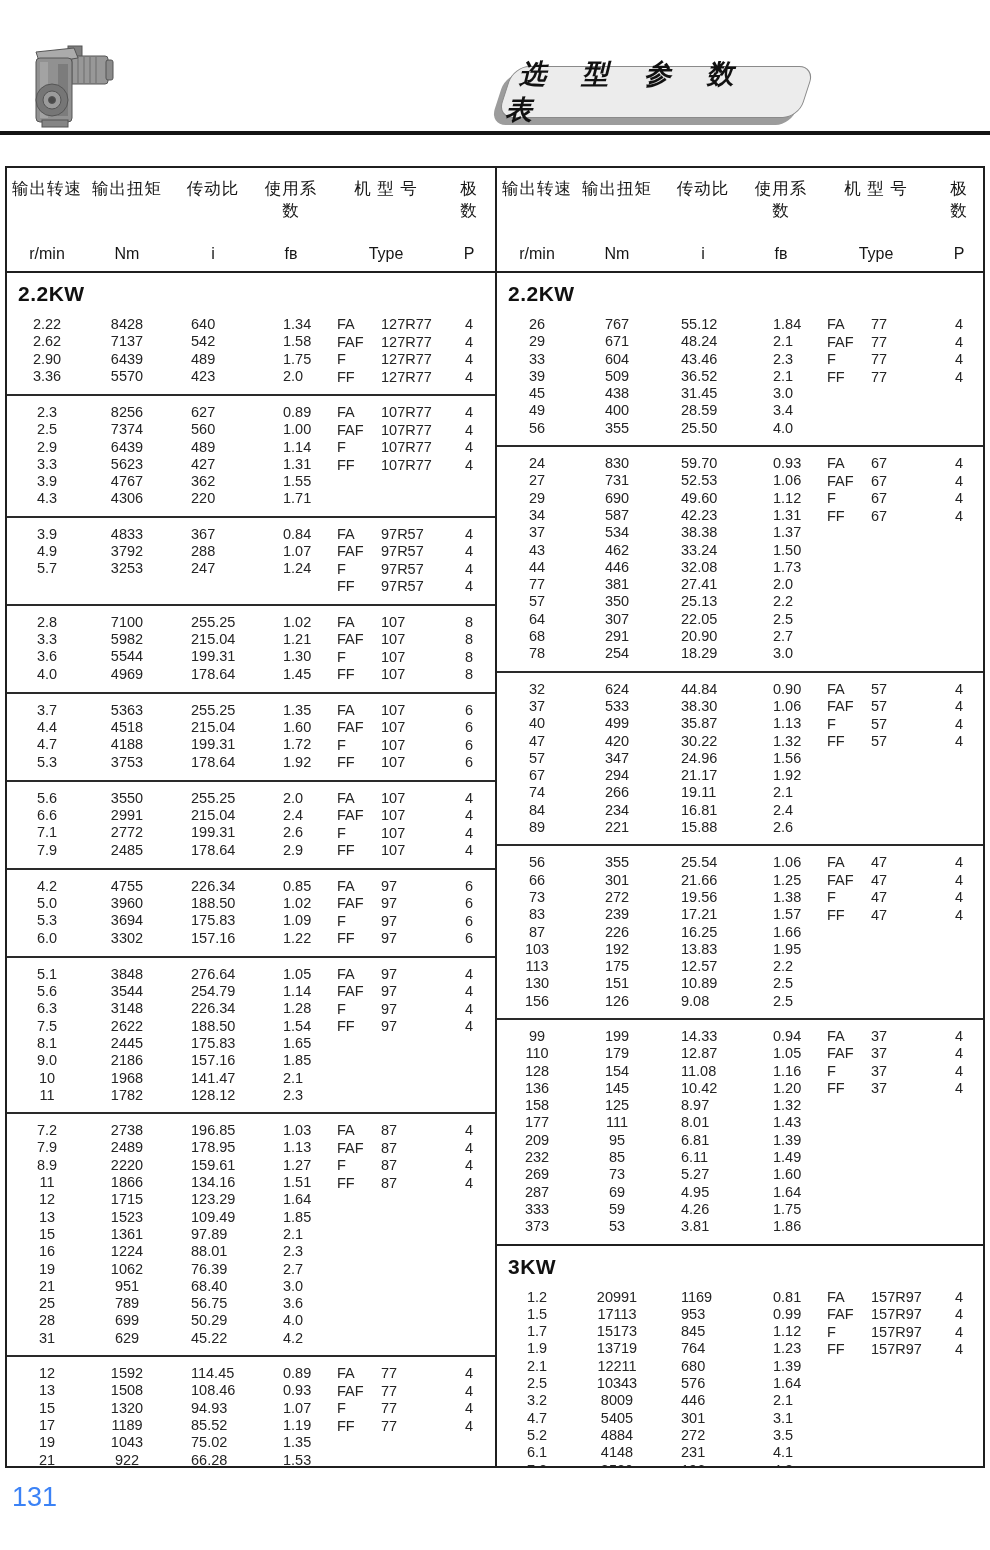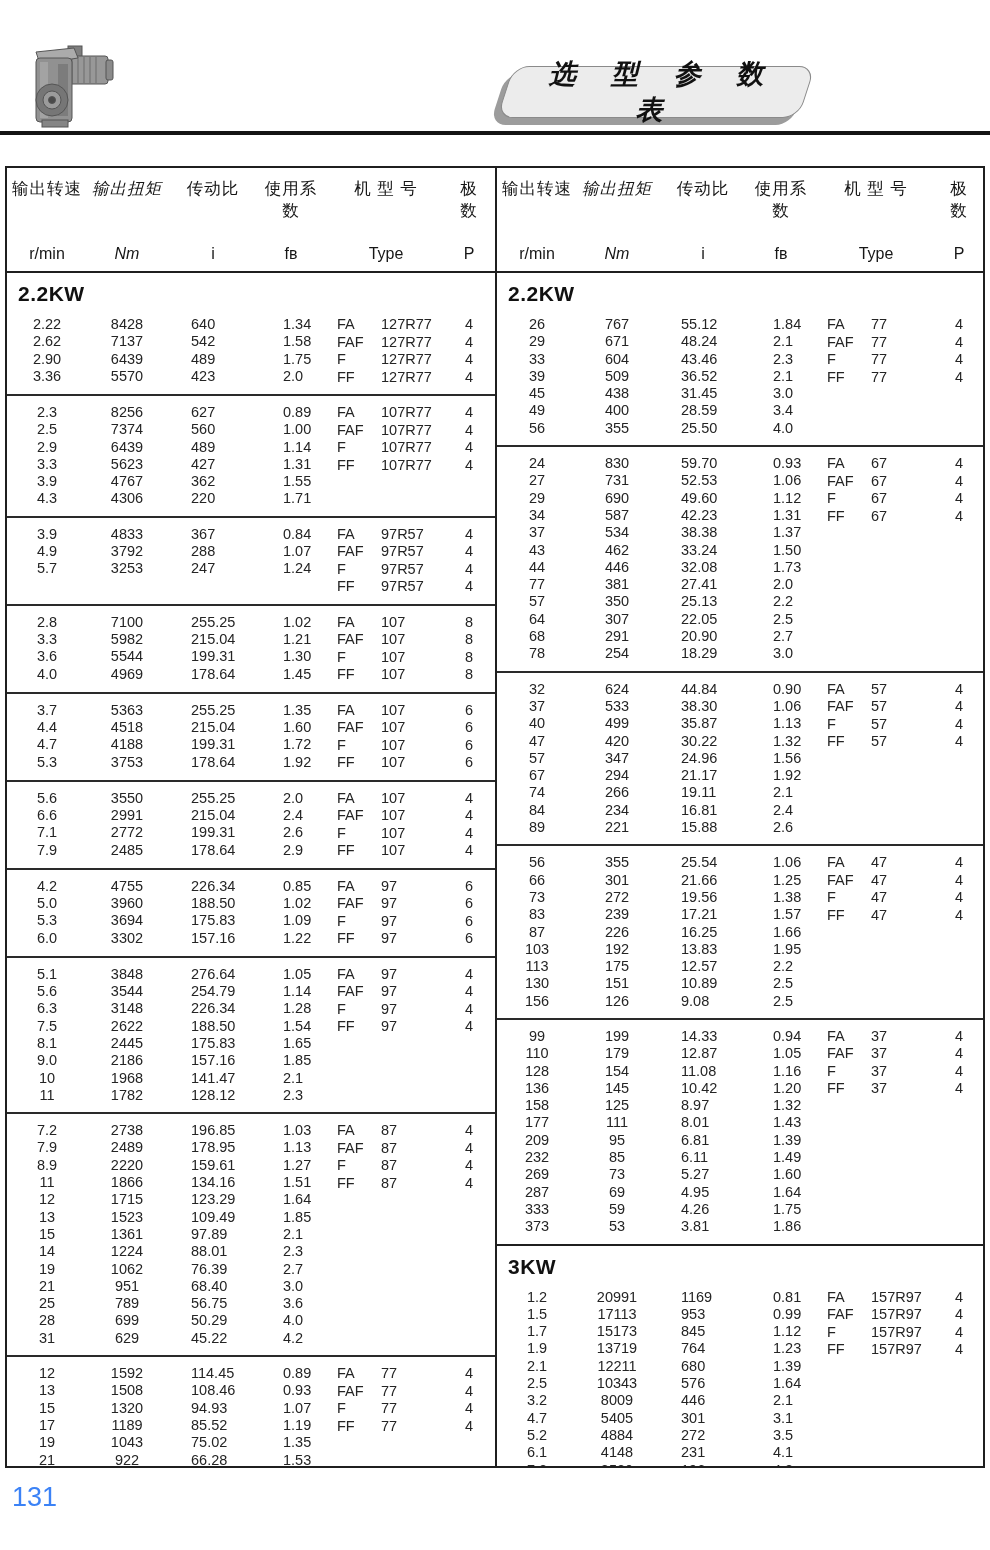--- a/index.html
+++ b/index.html
@@ -17,39 +17,39 @@
   }
   .title-box{
     position:absolute;left:0;top:0;width:100%;height:100%;
     background:#ececec;border:1px solid #8a8a8a;border-radius:16px;transform:skewX(-18deg);
     box-sizing:border-box;
   }
   .title-text{
     position:absolute;left:0;top:0;width:100%;height:100%;
     display:flex;align-items:center;justify-content:center;
     font-size:27px;font-weight:bold;font-style:italic;letter-spacing:14px;
-    color:#111;text-indent:14px;text-align:center;
+    color:#111;text-indent:14px;
   }
   .thick-rule{position:absolute;left:0;top:131px;width:990px;height:4px;background:#141414;}
   
   .table-frame{
     position:absolute;left:5px;top:166px;width:980px;height:1302px;
     border:2px solid #1f1f1f;box-sizing:border-box;display:flex;
     background:#fff;
   }
   .half{width:50%;box-sizing:border-box;display:flex;flex-direction:column;overflow:hidden;}
   .half.right{border-left:2px solid #1f1f1f;}
   
   .hdr{border-bottom:2px solid #1f1f1f;padding:10px 0 8px 0;}
   .hdr-row{display:flex;}
   .hdr-cn .hcell{font-size:16.5px;color:#161616;letter-spacing:1px;}
   .hdr-en{margin-top:23px;}
   .hdr-en .hcell{font-size:16px;color:#161616;}
   .hcell{text-align:center;}
-  .c1{width:80px;} .c2{width:80px;font-style:italic;} .c3{width:92px;} .c4{width:64px;} .c5{width:126px;} .c6{width:40px;}
+  .c1{width:80px;} .c2{width:80px;} .c3{width:92px;} .c4{width:64px;} .c5{width:126px;} .c6{width:40px;}
   
   .section{display:flex;flex-direction:column;}
   .section-sep{border-top:2px solid #1f1f1f;}
   .section-label{
     font-size:21px;font-weight:bold;color:#111;
     padding:9px 8px 2px 11px;letter-spacing:0.5px;
   }
   .group{display:flex;padding:8px 0;}
   .group.sep{border-top:2px solid #2a2a2a;}
   .rows{width:316px;}
@@ -589,21 +589,21 @@
               <span class="dcell d3">109.49</span>
               <span class="dcell d4">1.85</span>
             </div>
             <div class="drow">
               <span class="dcell d1">15</span>
               <span class="dcell d2">1361</span>
               <span class="dcell d3">97.89</span>
               <span class="dcell d4">2.1</span>
             </div>
             <div class="drow">
-              <span class="dcell d1">14</span>
+              <span class="dcell d1">16</span>
               <span class="dcell d2">1224</span>
               <span class="dcell d3">88.01</span>
               <span class="dcell d4">2.3</span>
             </div>
             <div class="drow">
               <span class="dcell d1">19</span>
               <span class="dcell d2">1062</span>
               <span class="dcell d3">76.39</span>
               <span class="dcell d4">2.7</span>
             </div>

